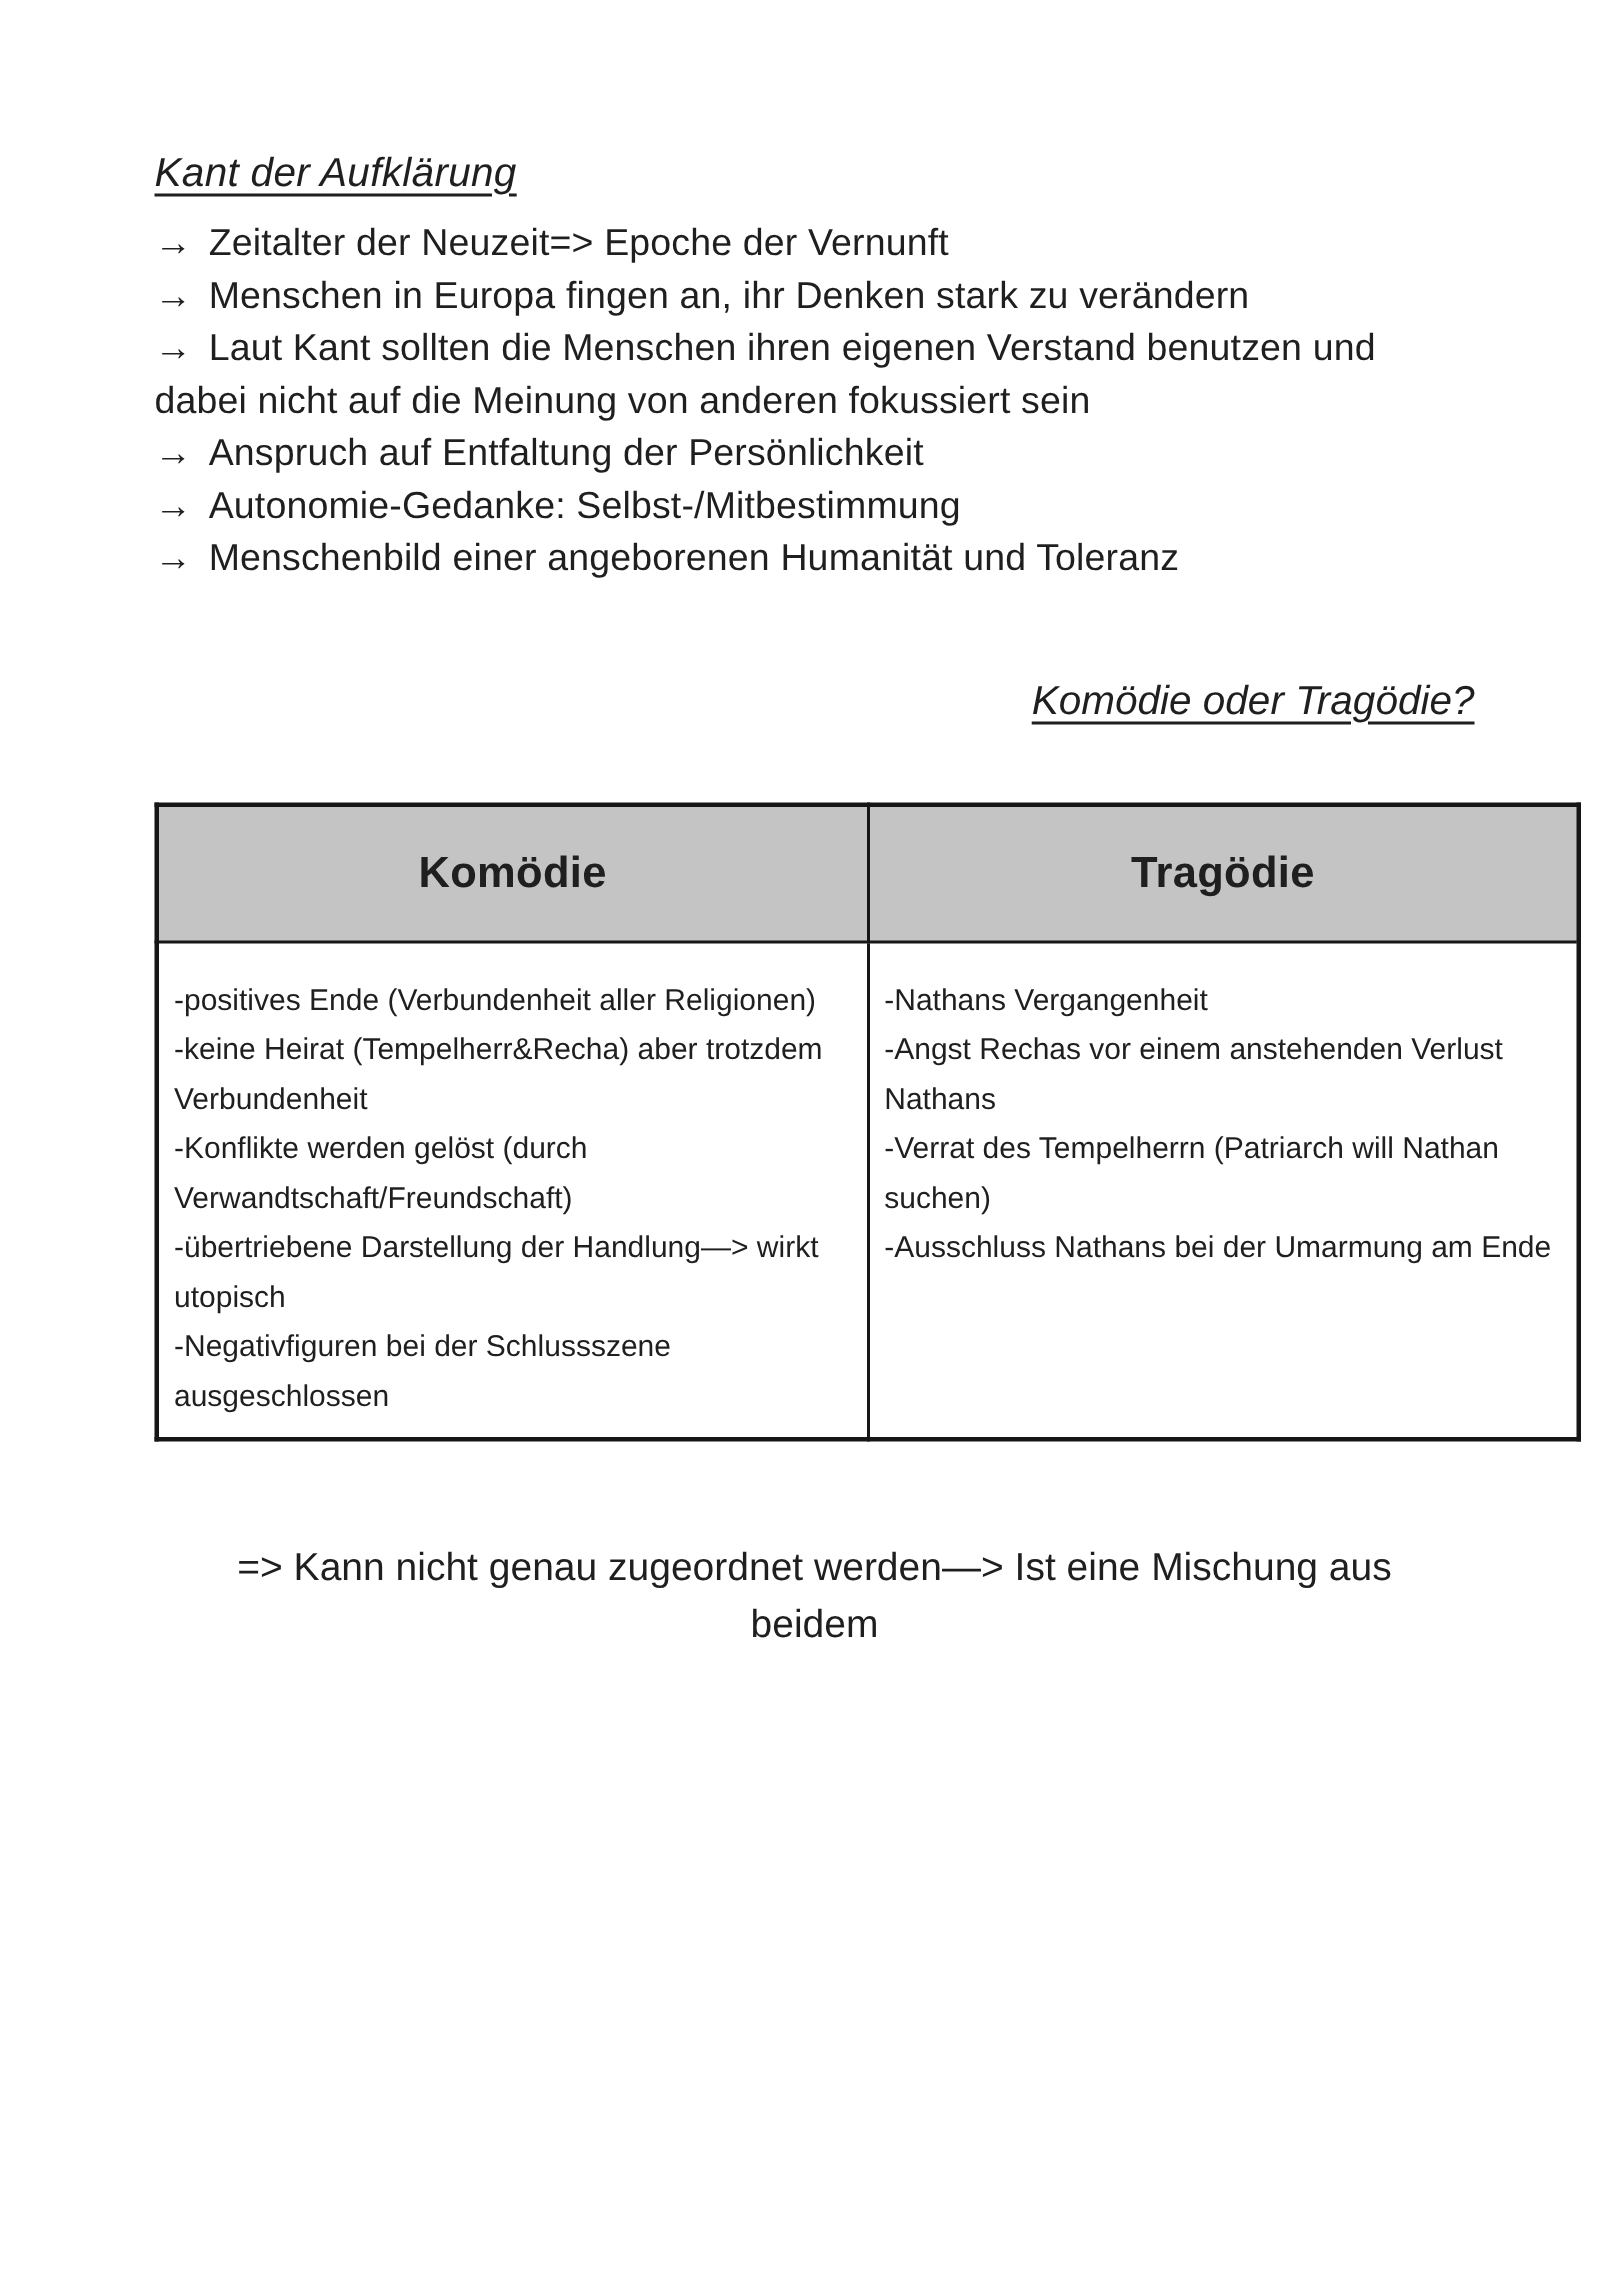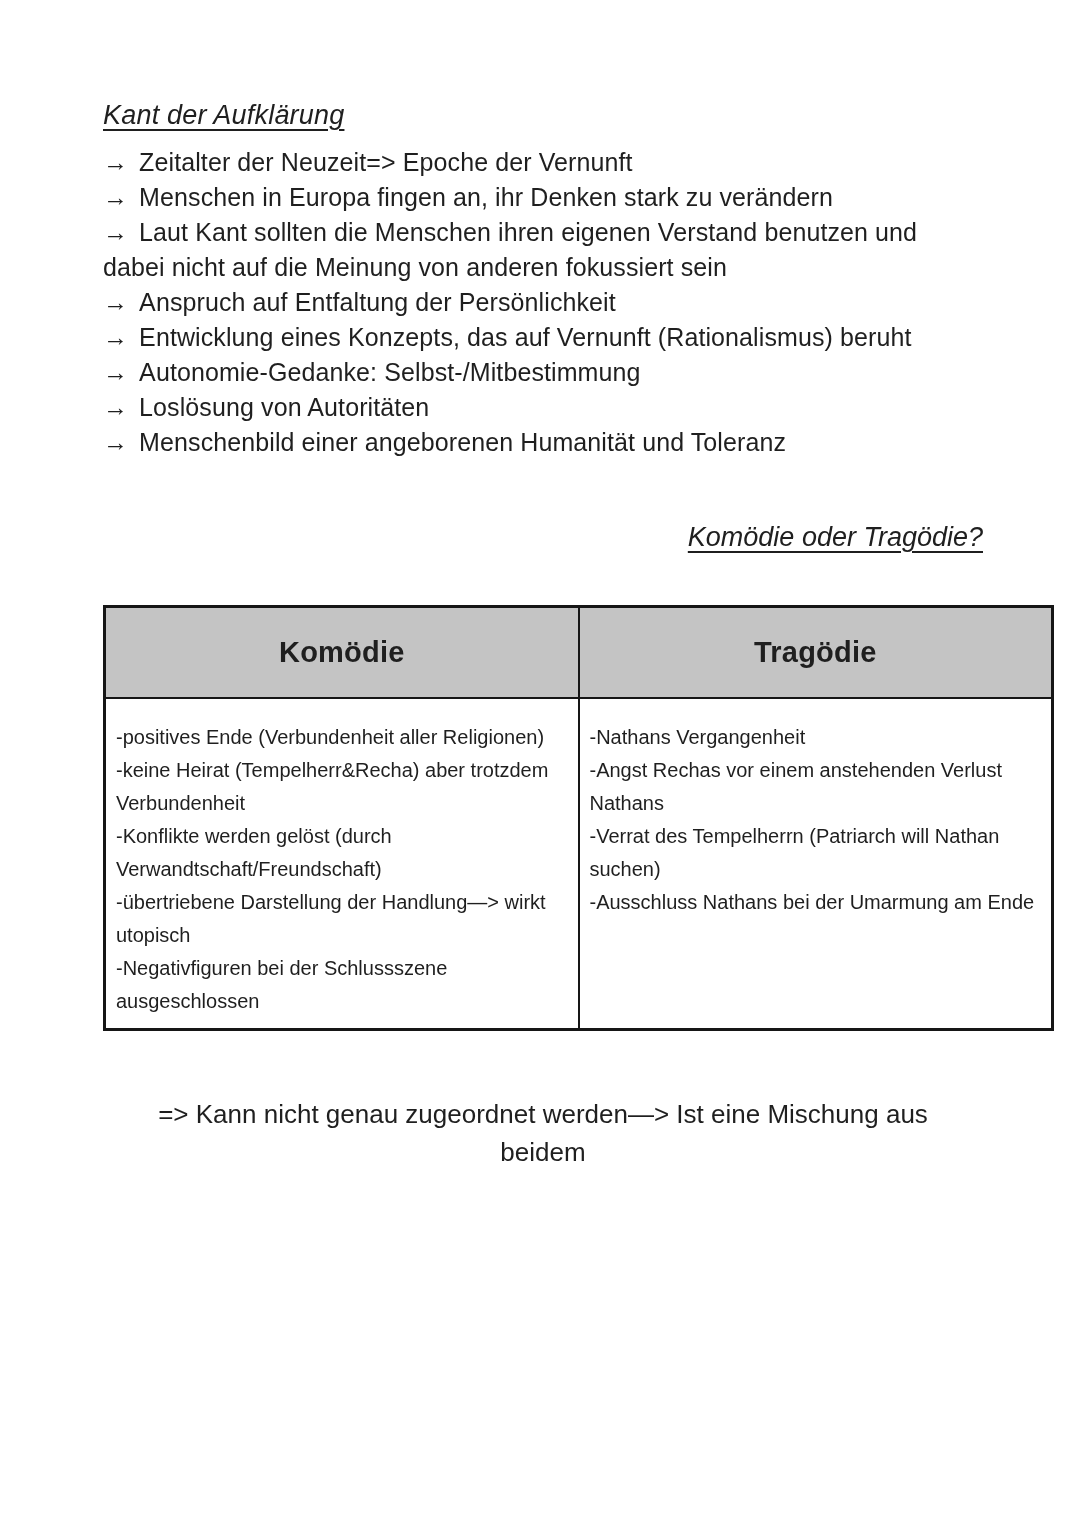--- a/index.html
+++ b/index.html
@@ -94,23 +94,21 @@
 
 <div class="doc">
 
   <h1 class="section-title">Kant der Aufklärung</h1>
 
   <div class="bullets">
     <p><span class="arrow">→</span><span>Zeitalter der Neuzeit=&gt; Epoche der Vernunft</span></p>
     <p><span class="arrow">→</span><span>Menschen in Europa fingen an, ihr Denken stark zu verändern</span></p>
     <p><span class="arrow">→</span><span>Laut Kant sollten die Menschen ihren eigenen Verstand benutzen und dabei nicht auf die Meinung von anderen fokussiert sein</span></p>
     <p><span class="arrow">→</span><span>Anspruch auf Entfaltung der Persönlichkeit</span></p>
-    <p><span class="arrow">→</span><span>Entwicklung eines Konzepts, das auf Vernunft (Rationalismus) beruht</span></p>
     <p><span class="arrow">→</span><span>Autonomie-Gedanke: Selbst-/Mitbestimmung</span></p>
-    <p><span class="arrow">→</span><span>Loslösung von Autoritäten</span></p>
     <p><span class="arrow">→</span><span>Menschenbild einer angeborenen Humanität und Toleranz</span></p>
   </div>
 
   <h2 class="center-title">
     <span class="underlined">Komödie oder Tragödie?</span>
   </h2>
 
   <table class="compare">
     <thead>
       <tr>

